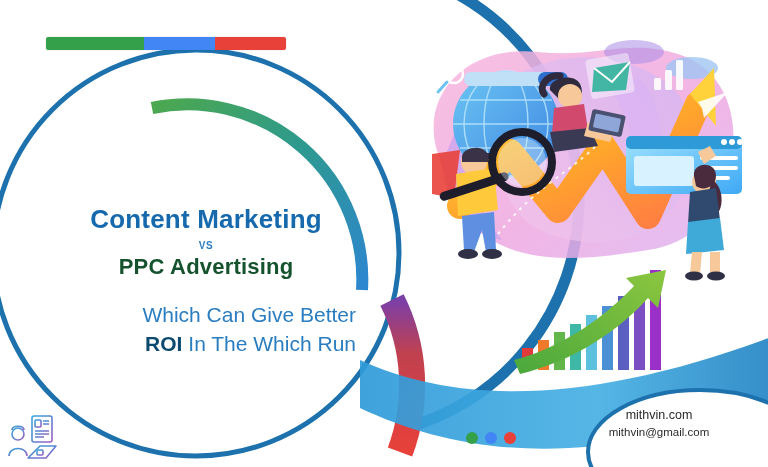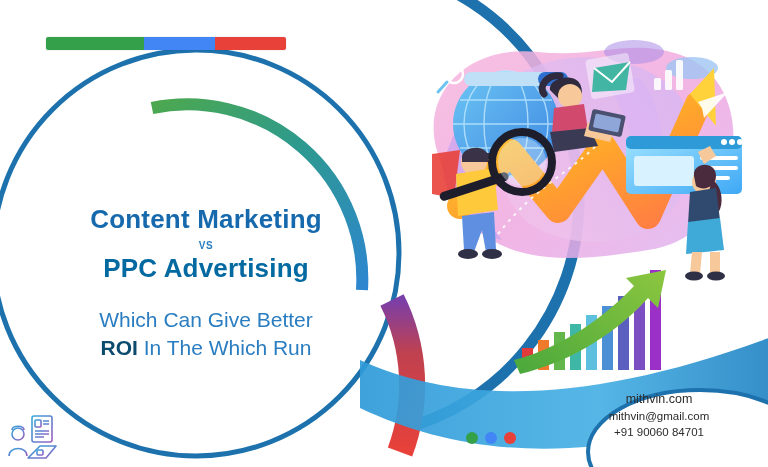--- a/index.html
+++ b/index.html
@@ -18,23 +18,23 @@
 
   
   .arcsvg{position:absolute;left:0;top:0;width:768px;height:467px;pointer-events:none;}
 
   
   .headline{position:absolute;left:56px;top:205px;width:300px;}
   .h-l1{font-size:26px;font-weight:bold;color:#1669ad;letter-spacing:.2px;
         line-height:1.15;text-align:center;white-space:nowrap;}
   .h-vs{font-size:10px;font-weight:bold;color:#2a7dc0;text-align:center;
         margin:5px 0 3px 0;letter-spacing:.5px;}
-  .h-l2{font-size:26px;font-weight:bold;color:#0369a1;letter-spacing:.2px;
+  .h-l2{font-size:22px;font-weight:bold;color:#14532d;letter-spacing:.2px;
         line-height:1.15;text-align:center;white-space:nowrap;}
-  .sub{margin-top:22px;text-align:center;color:#2a7dc0;font-size:21px;
+  .sub{margin-top:22px;text-align:right;color:#2a7dc0;font-size:21px;
        line-height:1.35;font-weight:400;white-space:nowrap;}
   .sub b{font-weight:bold;color:#0c4a6e;}
 
   
   .contact{position:absolute;right:14px;bottom:26px;width:190px;text-align:center;
            color:#2b2b2b;z-index:40;}
   .c-web{font-size:12.5px;line-height:1.45;}
   .c-mail{font-size:11.5px;line-height:1.45;}
   .c-tel{font-size:11.5px;line-height:1.45;}
 
@@ -282,16 +282,15 @@
       <path d="M9 22 h1 M14 22 h1"></path>
       <path d="M3 44 C3 34 21 34 21 44"></path>
       <path d="M22 46 L34 34 H50 L40 46 Z"></path>
       <rect x="31" y="38" width="6" height="5" rx="1"></rect>
     </g>
   </svg>
 
   <div class="contact">
     <div class="c-web">mithvin.com</div>
     <div class="c-mail">mithvin@gmail.com</div>
-    <div class="c-tel">+91 90060 84701</div>
   </div>
 
 </div>
 
 </body></html>

